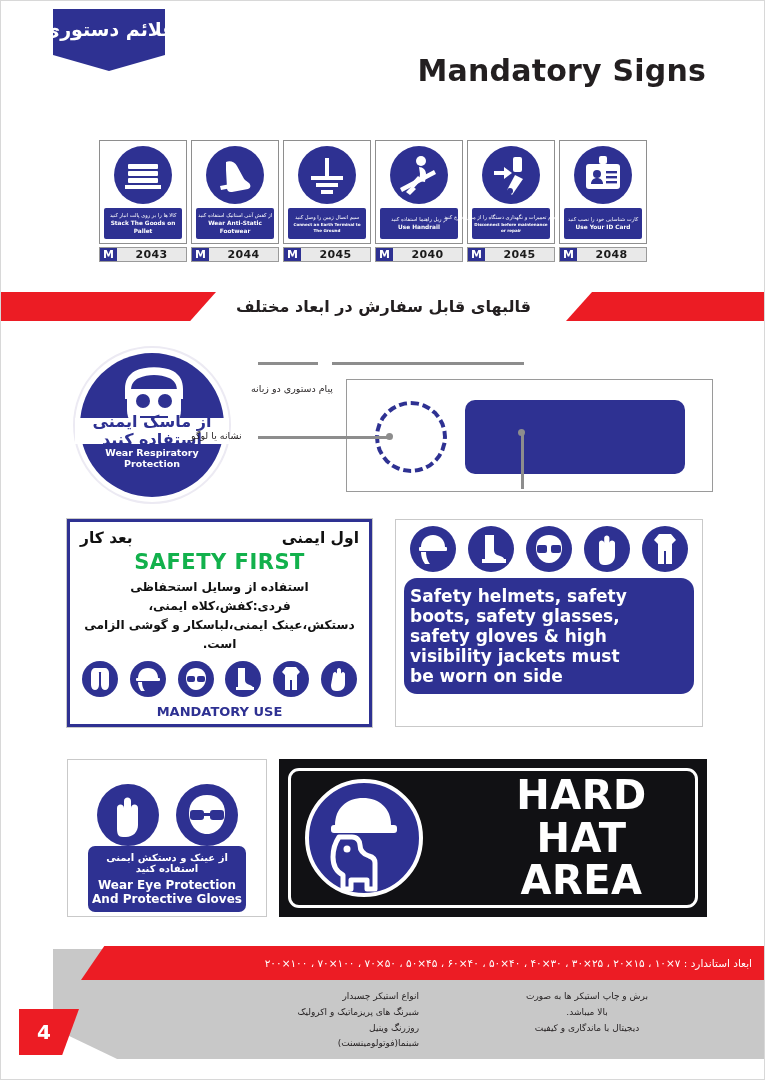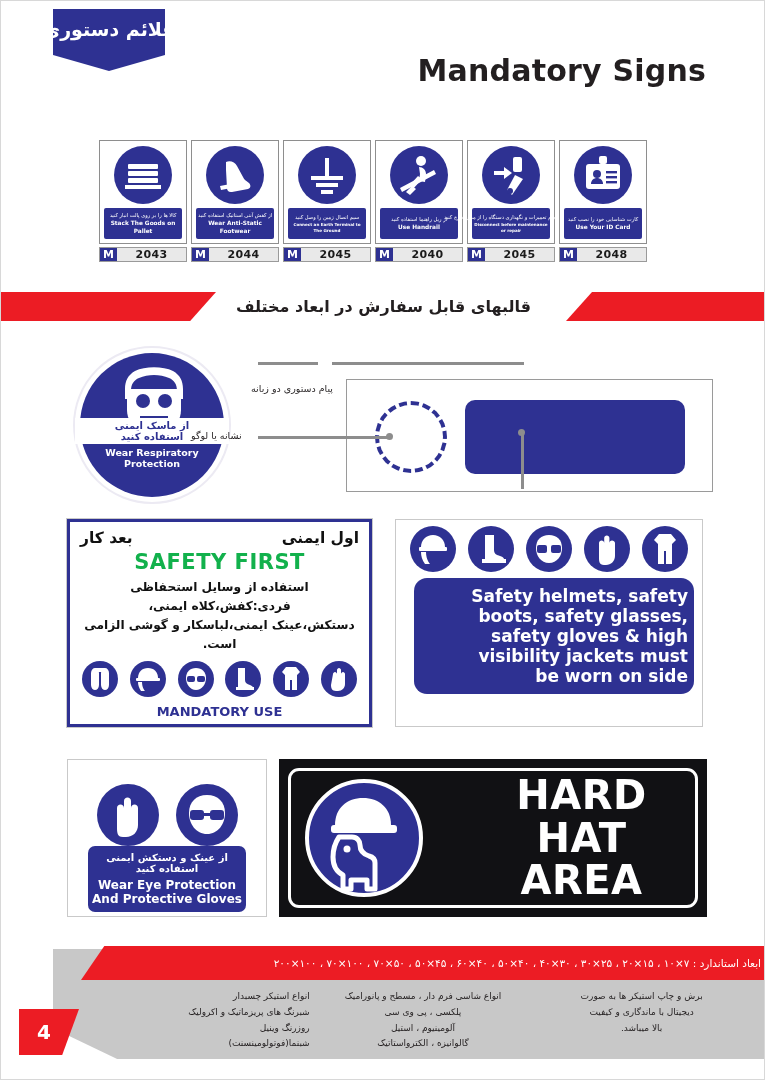--- a/index.html
+++ b/index.html
@@ -104,21 +104,21 @@
   }
   .round-sign .inner{
     position:absolute;left:5px;top:5px;right:5px;bottom:5px;
     border-radius:50%;background:#2e3192;overflow:hidden;
   }
   .round-sign .band{
     position:absolute;left:0;right:0;top:70px;height:26px;background:#fff;
     display:flex;flex-direction:column;align-items:center;justify-content:center;
   }
   .round-sign .band .l1,.round-sign .band .l2{
-    color:#2e3192;font-size:10px;font-weight:bold;direction:rtl;line-height:1.15;
+    color:#2e3192;font-size:16px;font-weight:bold;direction:rtl;line-height:1.15;
   }
   .round-sign .en{
     position:absolute;left:0;right:0;top:99px;text-align:center;
     color:#fff;font-size:9.5px;font-weight:bold;line-height:1.2;
   }
 
   
   .tmpl{
     position:absolute;left:345px;top:378px;width:367px;height:113px;
     border:1px solid #9a9a9a;background:#fff;box-sizing:border-box;
@@ -166,21 +166,21 @@
 
   
   .sh{
     position:absolute;left:394px;top:518px;width:308px;height:208px;
     background:#fff;border:1px solid #c9c9c9;box-sizing:border-box;padding:6px 8px;
   }
   .sh .icons{display:flex;justify-content:space-around;}
   .sh .icons .ic{width:46px;height:46px;border-radius:50%;background:#2e3192;}
   .sh .blue{
     margin-top:6px;background:#2e3192;border-radius:13px;
-    padding:8px 6px;text-align:right;margin-left:10px;
+    padding:8px 6px;text-align:left;
   }
   .sh .blue div{
     color:#fff;font-size:17px;font-weight:bold;line-height:1.18;
   }
 
   
   .eg{
     position:absolute;left:66px;top:758px;width:200px;height:158px;
     background:#fff;border:1px solid #c9c9c9;box-sizing:border-box;
     padding:20px;display:flex;flex-direction:column;
@@ -218,21 +218,21 @@
   .gray{
     position:absolute;left:52px;top:948px;width:713px;height:110px;
     background:#c8c8c8;
     clip-path:polygon(0 0,100% 0,100% 100%,9% 100%,0 72%);
   }
   .redbar{
     position:absolute;left:80px;top:945px;width:685px;height:34px;
     background:#ec1c24;
     clip-path:polygon(3.4% 0,100% 0,100% 100%,0 100%);
     display:flex;align-items:center;justify-content:flex-end;
-    padding-right:5px;box-sizing:border-box;
+    padding-right:14px;box-sizing:border-box;
   }
   .redbar span{
     color:#fff;font-size:10.5px;direction:rtl;white-space:nowrap;letter-spacing:.2px;
   }
   .pagenum{
     position:absolute;left:18px;top:1008px;width:60px;height:46px;
     background:#ec1c24;
     clip-path:polygon(0 0,100% 0,72% 100%,0 100%);
     display:flex;align-items:center;justify-content:center;
   }
@@ -613,28 +613,22 @@
     </div>
   </div>
 
   <div class="gray"></div>
   <div class="redbar">
     <span><span>ابعاد استاندارد :</span> <span>۷×۱۰ ، ۱۵×۲۰ ، ۲۵×۳۰ ، ۳۰×۴۰ ، ۴۰×۵۰ ، ۴۰×۶۰ ، ۴۵×۵۰ ، ۵۰×۷۰ ، ۱۰۰×۷۰ ، ۱۰۰×۲۰۰</span></span>
   </div>
   <div class="fcols">
     <div class="fcol c1">
       <div>برش و چاپ استیکر ها به صورت</div>
+      <div>بالا میباشد.</div>
       <div>دیجیتال با ماندگاری و کیفیت</div>
-      <div>بالا میباشد.</div>
-    </div>
-    <div class="fcol c2">
-      <div>انواع شاسی فرم دار ، مسطح و پانورامیک</div>
-      <div>پلکسی ، پی وی سی</div>
-      <div>آلومینیوم ، استیل</div>
-      <div>گالوانیزه ، الکترواستاتیک</div>
     </div>
     <div class="fcol c3">
       <div>انواع استیکر چسبدار</div>
       <div>شبرنگ های پریزماتیک و اکرولیک</div>
       <div>روزرنگ وینیل</div>
       <div>شبنما(فوتولومینسنت)</div>
     </div>
   </div>
   <div class="pagenum">
     <span>4</span>

